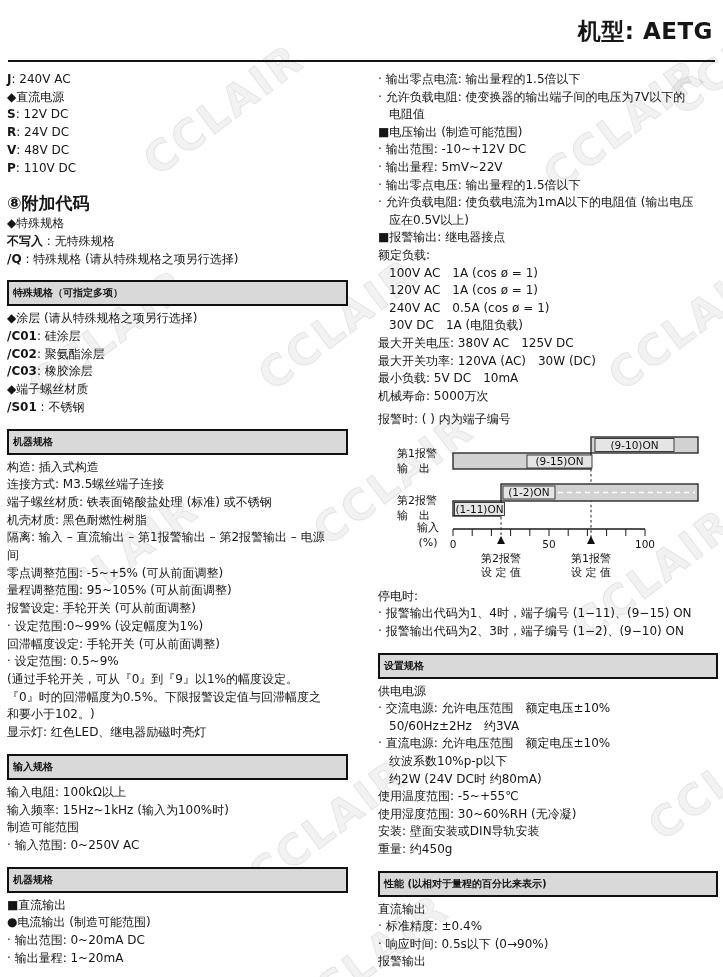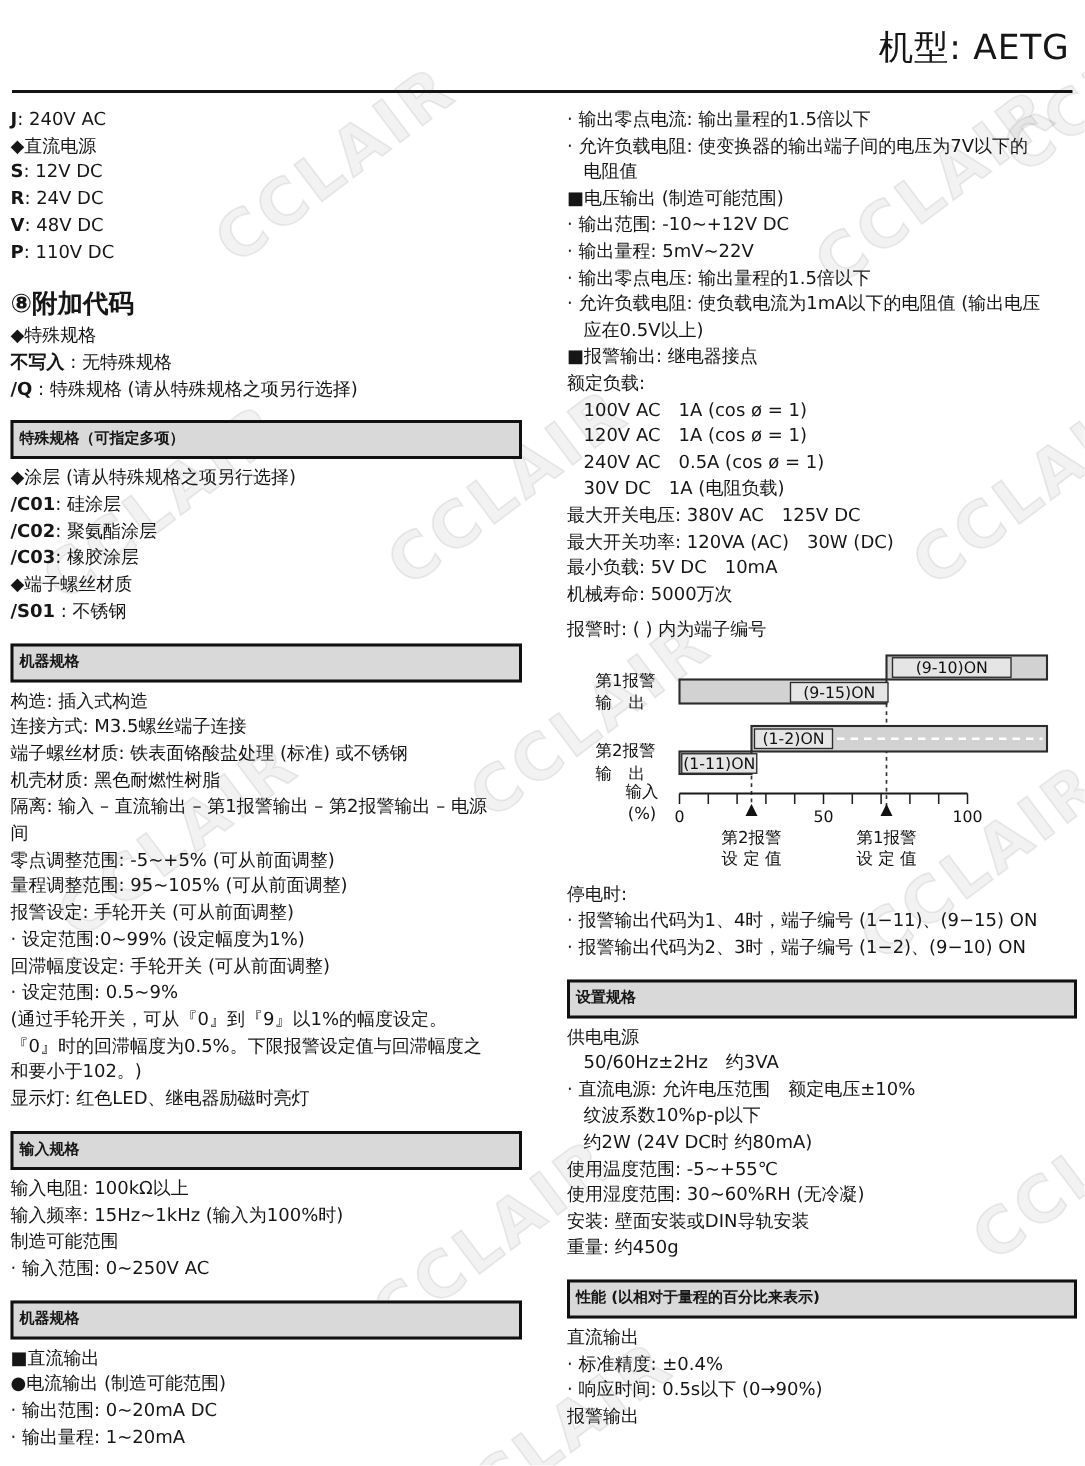--- a/index.html
+++ b/index.html
@@ -3,21 +3,21 @@
 <meta charset="utf-8">
 <style>
   html,body{margin:0;padding:0;}
   body{
     width:723px;height:977px;position:relative;overflow:hidden;
     background:#ffffff;color:#161616;
     font-family:"DejaVu Sans","Liberation Sans",sans-serif;
   }
   .title{
     position:absolute;top:16px;right:10px;
-    font-size:23px;font-weight:normal;letter-spacing:0.5px;
+    font-size:23px;font-weight:bold;letter-spacing:0.5px;
   }
   .rule{
     position:absolute;top:60px;left:8px;width:707px;
     border-top:2px solid #141414;height:0;
   }
   .col{position:absolute;top:71px;}
   #left-col{left:7px;width:341px;}
   #right-col{left:378px;width:340px;}
   .ln{font-size:12px;line-height:17.7px;white-space:nowrap;}
   #right-col .ln{line-height:17.6px;}
@@ -207,20 +207,21 @@
       </svg>
     </div>
 
     <div>
         <div class="ln"><span>停电时:</span></div>
         <div class="ln"><span>· 报警输出代码为1、4时，端子编号 (1−11)、(9−15) ON</span></div>
         <div class="ln"><span>· 报警输出代码为2、3时，端子编号 (1−2)、(9−10) ON</span></div>
         <div class="gap" style="height: 12px;"></div>
         <div class="sec">设置规格</div>
         <div class="ln"><span>供电电源</span></div>
+        <div class="ln"><span>· 交流电源: 允许电压范围　额定电压±10%</span></div>
         <div class="ln ind"><span>50/60Hz±2Hz　约3VA</span></div>
         <div class="ln"><span>· 直流电源: 允许电压范围　额定电压±10%</span></div>
         <div class="ln ind"><span>纹波系数10%p-p以下</span></div>
         <div class="ln ind"><span>约2W  (24V DC时 约80mA)</span></div>
         <div class="ln"><span>使用温度范围: -5~+55℃</span></div>
         <div class="ln"><span>使用湿度范围: 30~60%RH (无冷凝)</span></div>
         <div class="ln"><span>安装: 壁面安装或DIN导轨安装</span></div>
         <div class="ln"><span>重量: 约450g</span></div>
         <div class="gap" style="height: 12px;"></div>
         <div class="sec">性能 (以相对于量程的百分比来表示)</div>

